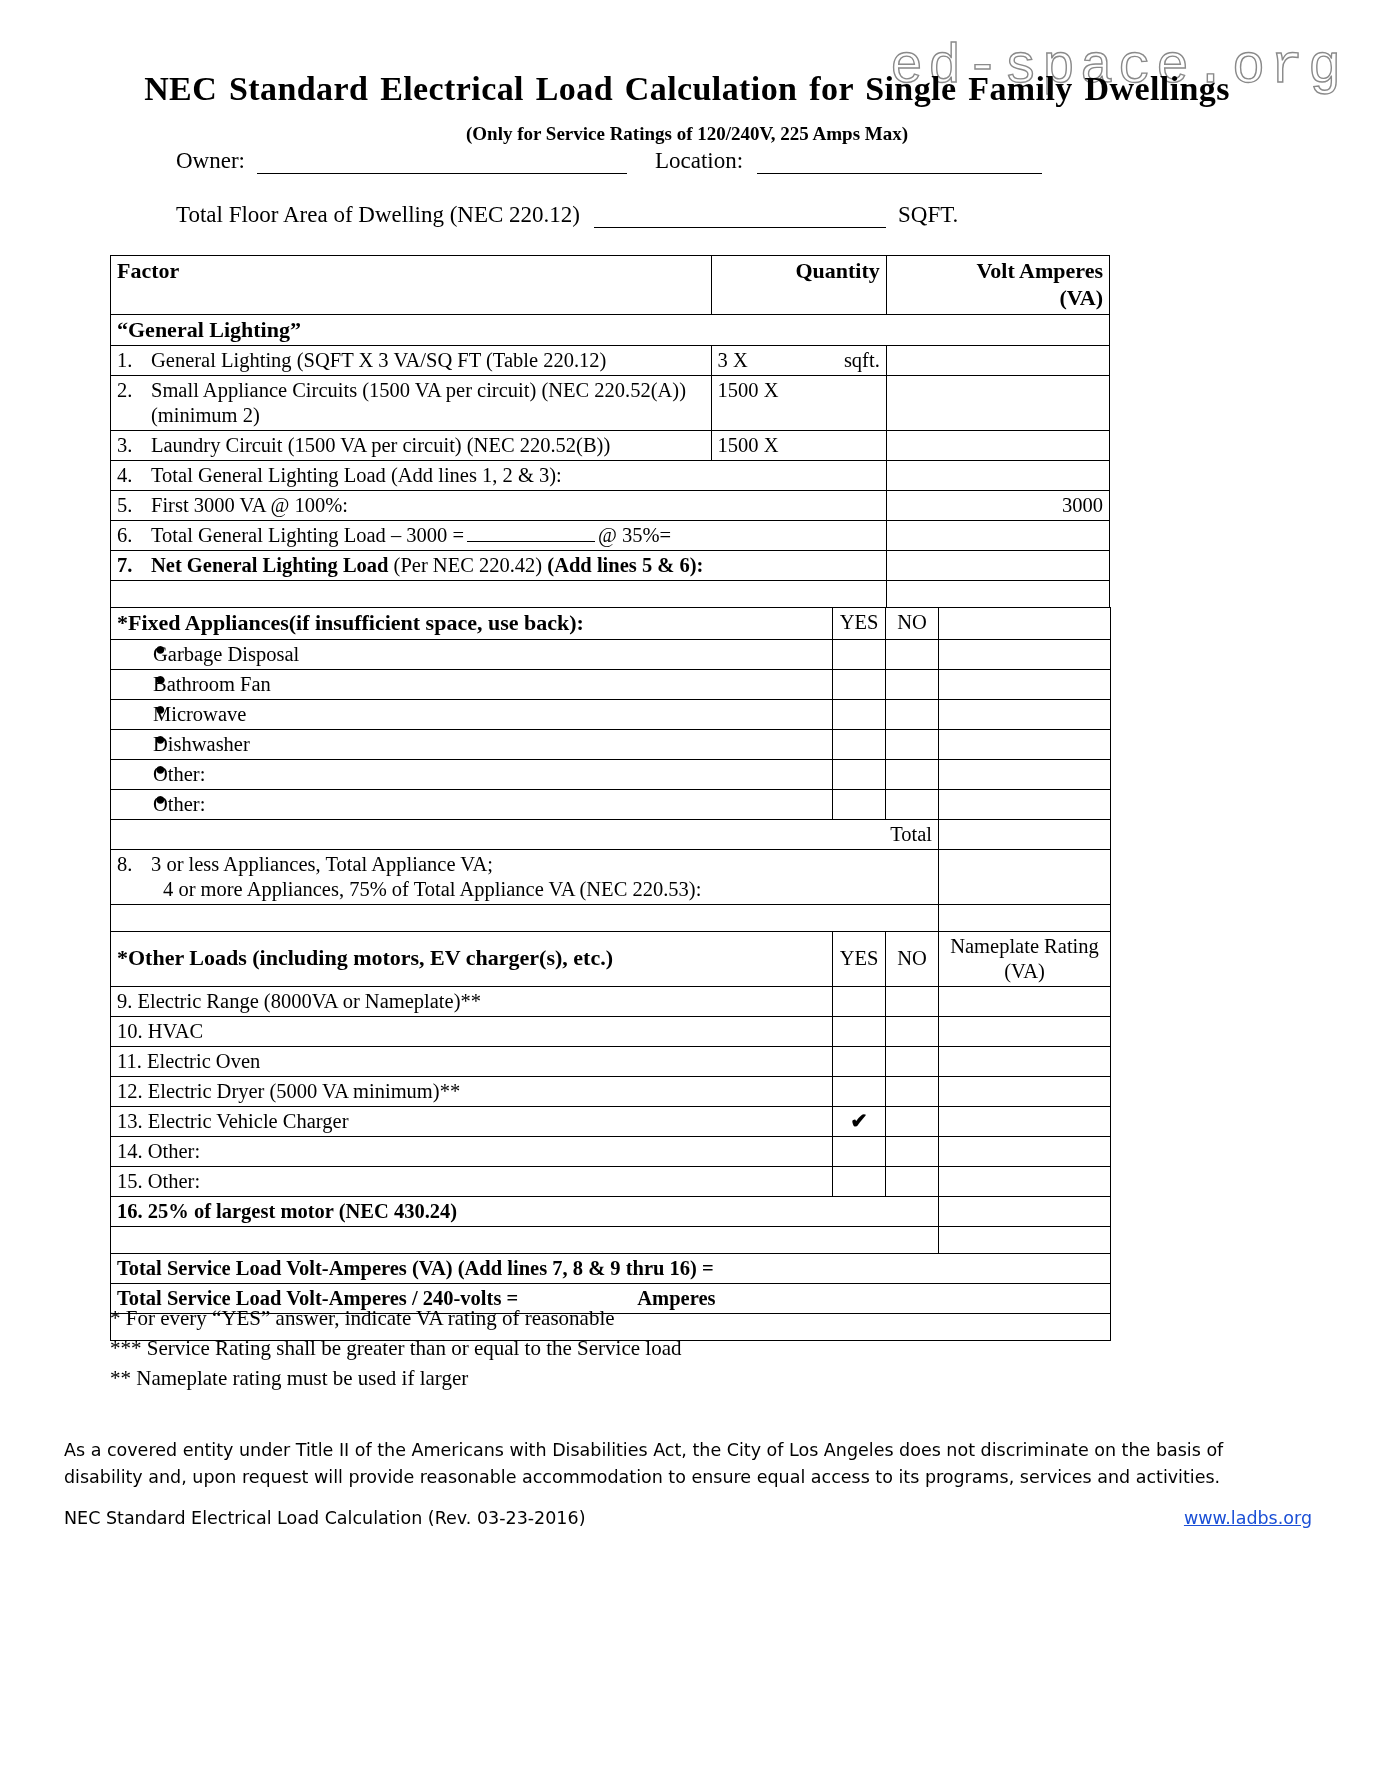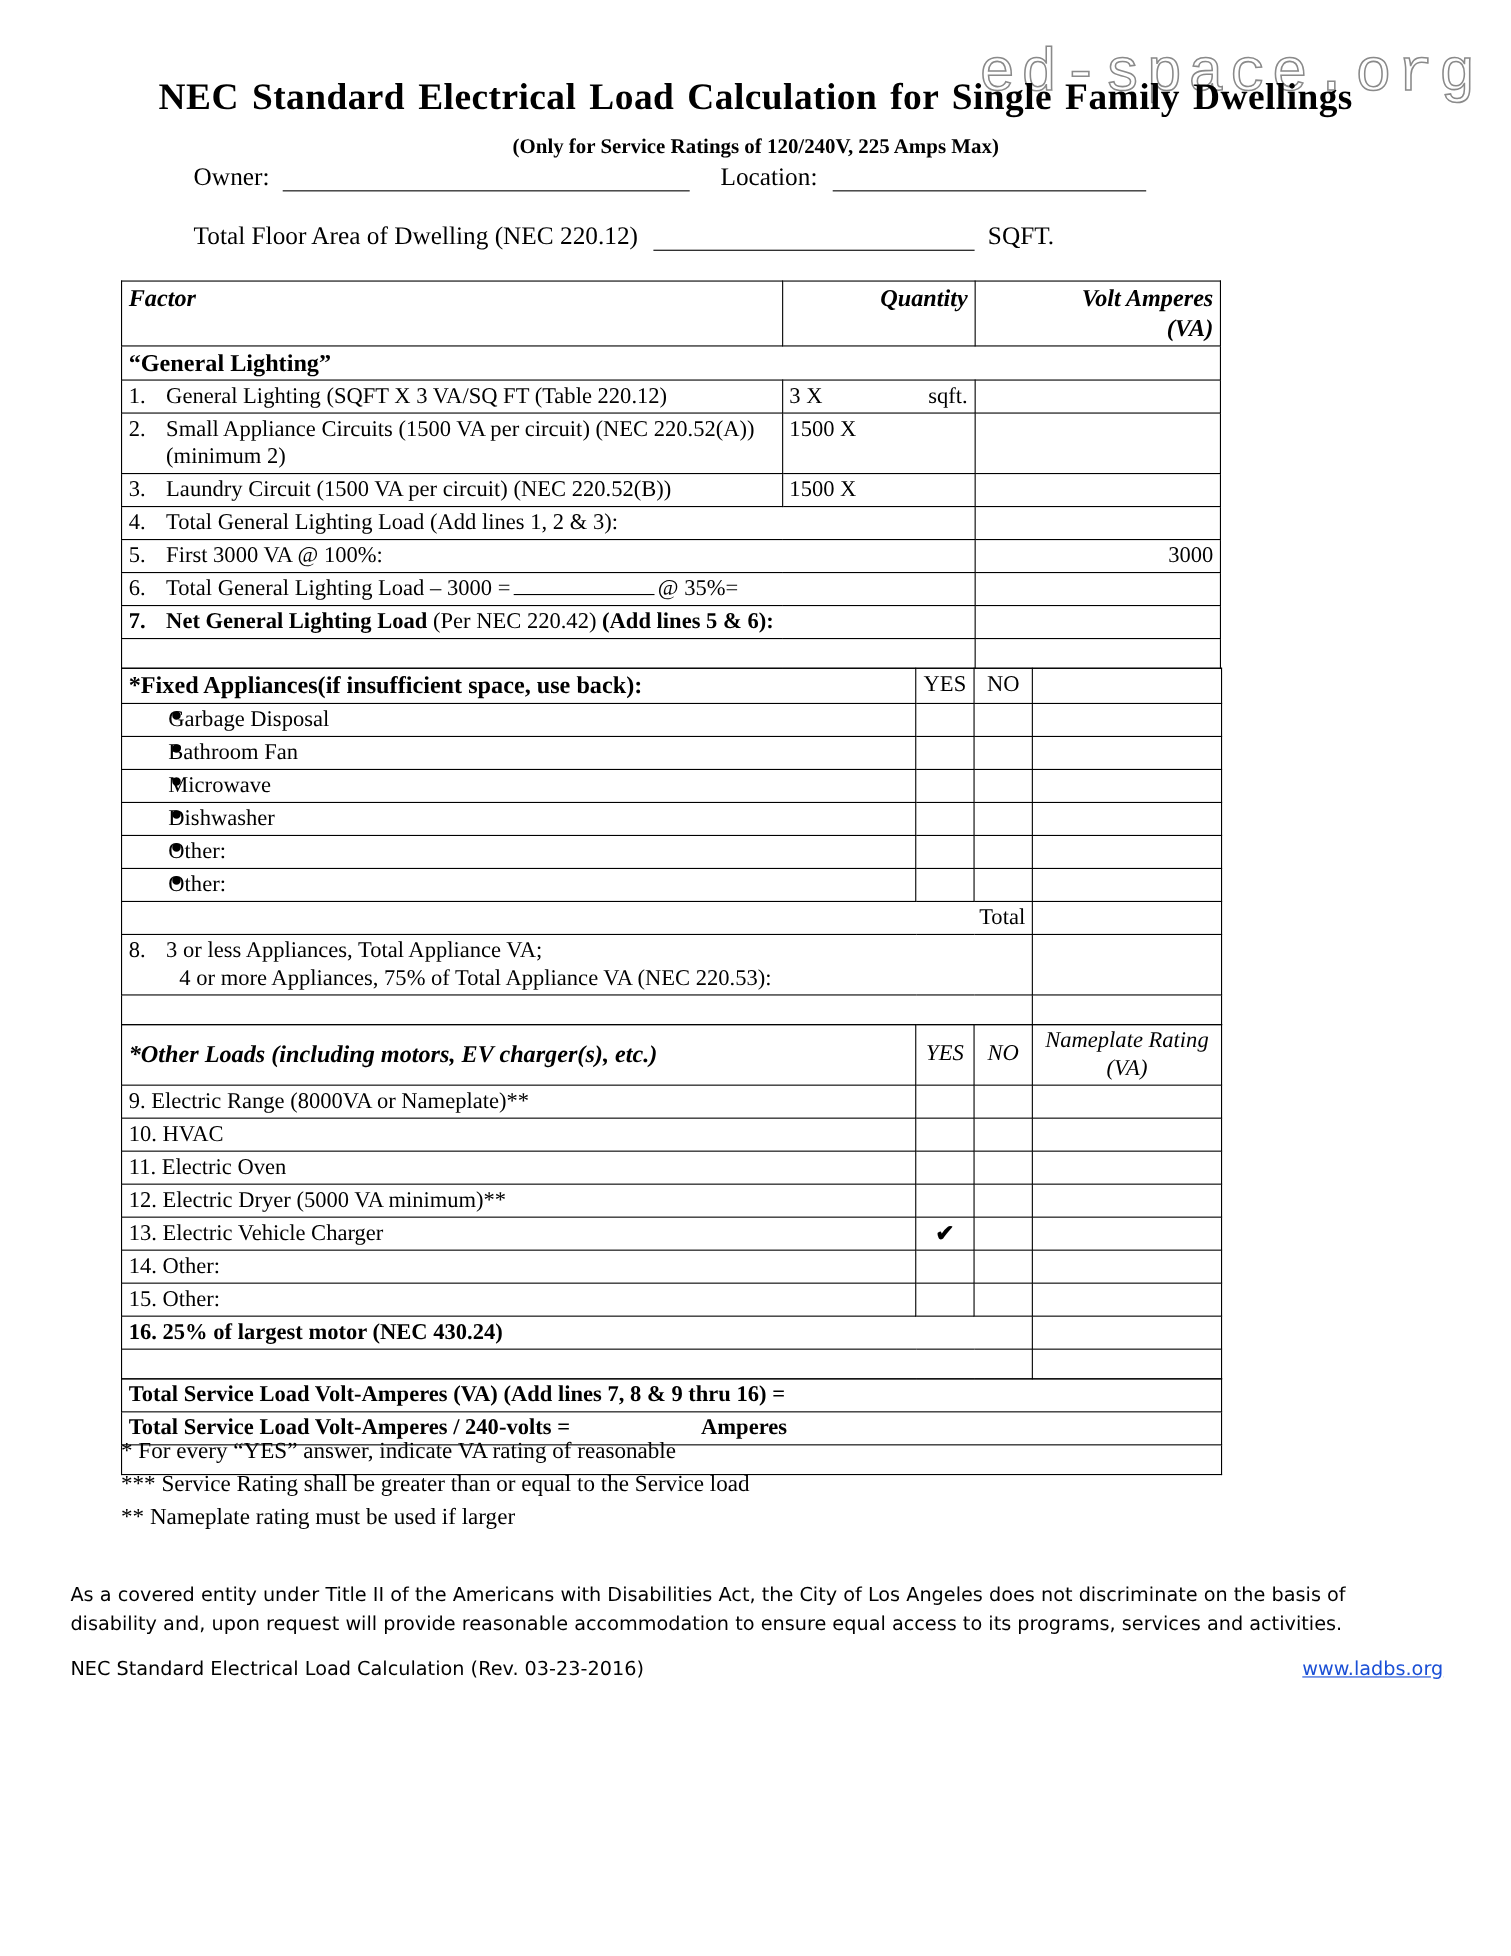--- a/index.html
+++ b/index.html
@@ -133,21 +133,21 @@
   }
   .bullet-item .dot {
     position: absolute;
     left: 44px;
     top: -1px;
     font-size: 18px;
   }
   .bullet-item .bl { margin-left: 36px; display: inline-block; }
 
   .spacer-row td { height: 22px; }
-  .tall td { height: 48px; font-style: italic; }
+  .tall td { height: 48px; }
 
   .inline-blank {
     display: inline-block;
     border-bottom: 1.5px solid #000;
     width: 128px;
     height: 17px;
     margin: 0 3px;
     vertical-align: baseline;
   }
 

